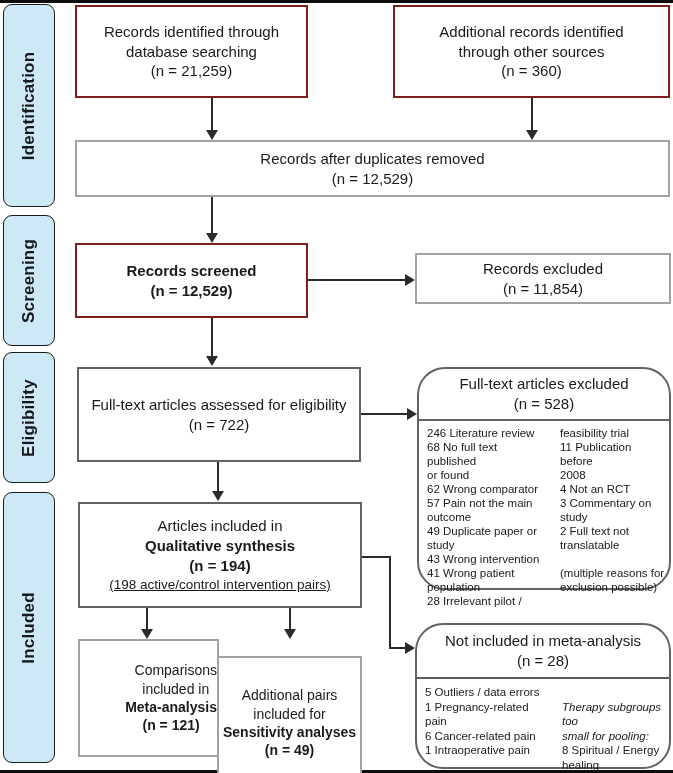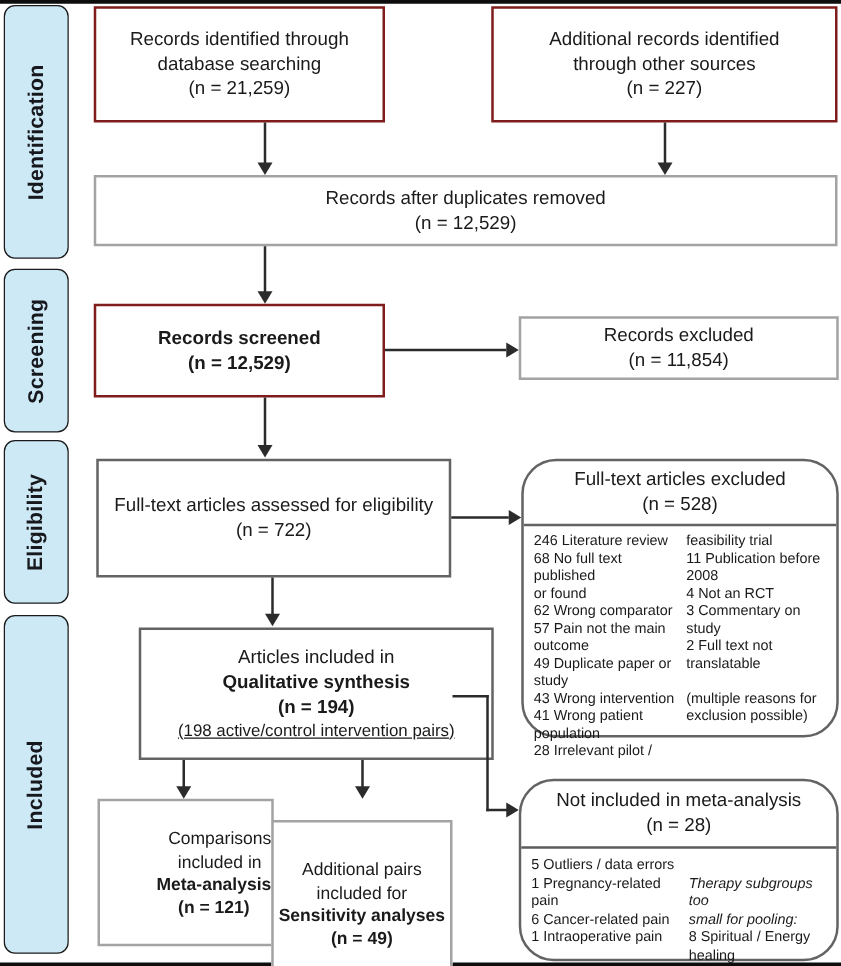--- a/index.html
+++ b/index.html
@@ -30,21 +30,21 @@
   .bold{font-weight:bold;}
   .smallnote{font-size:13.5px;text-decoration:underline;}
   
   .panel{position:absolute;background:#fff;box-sizing:border-box;display:flex;flex-direction:column;border-radius:28px;}
   .panel .hdr{
     flex:0 0 auto;display:flex;align-items:center;justify-content:center;
     text-align:center;font-size:15px;line-height:1.35;white-space:pre-line;
     border-bottom:2px solid inherit;
   }
   .panel .cols{
-    flex:1 1 auto;display:flex;padding:5px 4px 2px 8px;text-align:left;
+    flex:1 1 auto;display:flex;padding:5px 4px 2px 8px;text-align:left;gap:11px;
   }
   .panel .col{white-space:pre-line;font-size:11.5px;line-height:14px;}
   .hdr-rule{border-bottom:2px solid #636363;}
   .hdr-rule2{border-bottom:2px solid #5c5c5c;}
   .italic{font-style:italic;}
   
   .vline{position:absolute;width:2px;background:#2b2b2b;}
   .hline{position:absolute;height:2px;background:#2b2b2b;}
   .head-down{position:absolute;width:0;height:0;border-left:6px solid transparent;border-right:6px solid transparent;border-top:10px solid #2b2b2b;}
   .head-right{position:absolute;width:0;height:0;border-top:6px solid transparent;border-bottom:6px solid transparent;border-left:10px solid #2b2b2b;}
@@ -68,21 +68,21 @@
   </div>
   <div class="stage" style="top:492px;height:271px;">
     <span>Included</span>
   </div>
 
   <div class="box bd-dark" style="left:75px;top:5px;width:233px;height:93px;">Records identified through
 database searching
 (n = 21,259)</div>
   <div class="box bd-dark" style="left:393px;top:5px;width:277px;height:93px;">Additional records identified
 through other sources
-(n = 227)</div>
+(n = 360)</div>
 
   <div class="box bd-gray" style="left:75px;top:140px;width:595px;height:57px;">Records after duplicates removed
 (n = 12,529)</div>
 
   <div class="box bd-dark bold" style="left:75px;top:243px;width:233px;height:75px;">Records screened
 (n = 12,529)</div>
   <div class="box bd-gray" style="left:415px;top:253px;width:256px;height:51px;">Records excluded
 (n = 11,854)</div>
 
   <div class="box bd-mid" style="left:77px;top:367px;width:284px;height:95px;">Full-text articles assessed for eligibility
@@ -110,21 +110,21 @@
 4 Not an RCT
 3 Commentary on study
 2 Full text not
 translatable
 
 (multiple reasons for
 exclusion possible)</div>
     </div>
   </div>
 
-  <div class="box bd-mid" style="left:78px;top:502px;width:284px;height:106px;margin-left:33px;">
+  <div class="box bd-mid" style="left:78px;top:502px;width:284px;height:106px;">
     <span>Articles included in</span>
     <span class="bold">Qualitative synthesis
 (n = 194)</span>
     <span class="smallnote">(198 active/control intervention pairs)</span>
   </div>
 
   <div class="box bd-gray" style="left:78px;top:639px;width:141px;height:118px;font-size:14px;align-items:flex-end;">
     <span>Comparisons
 included in</span>
     <span class="bold">Meta-analysis

